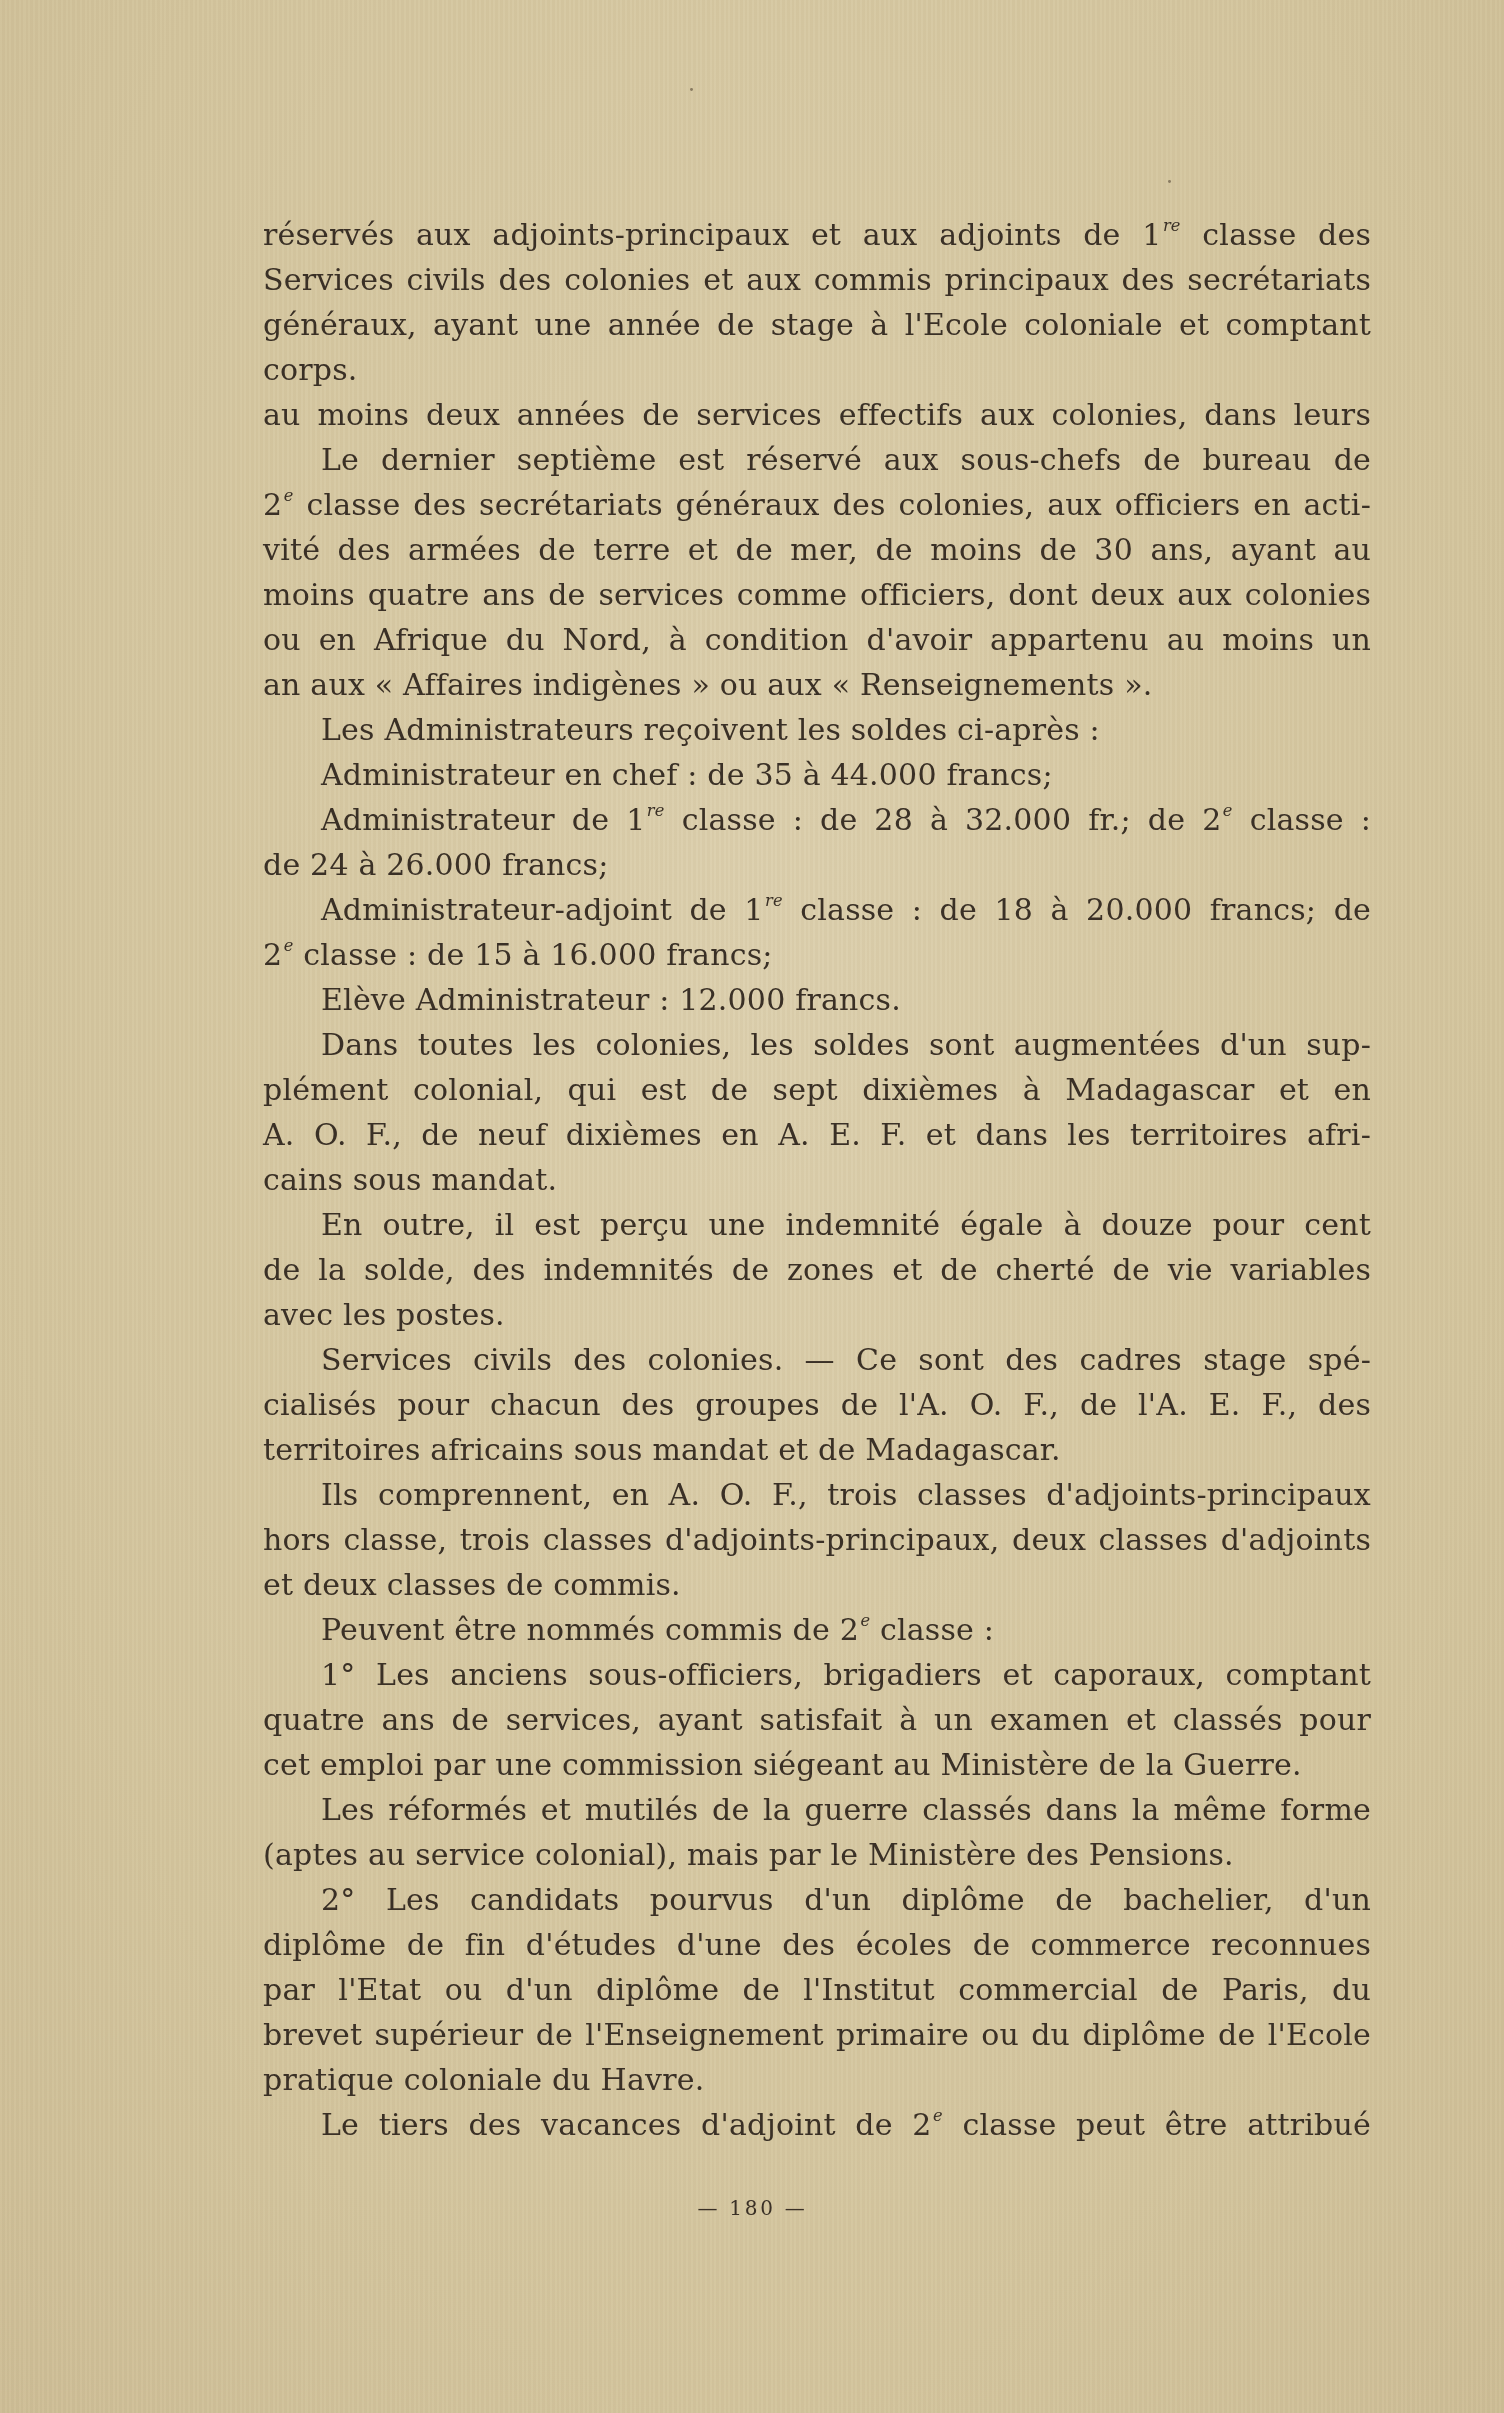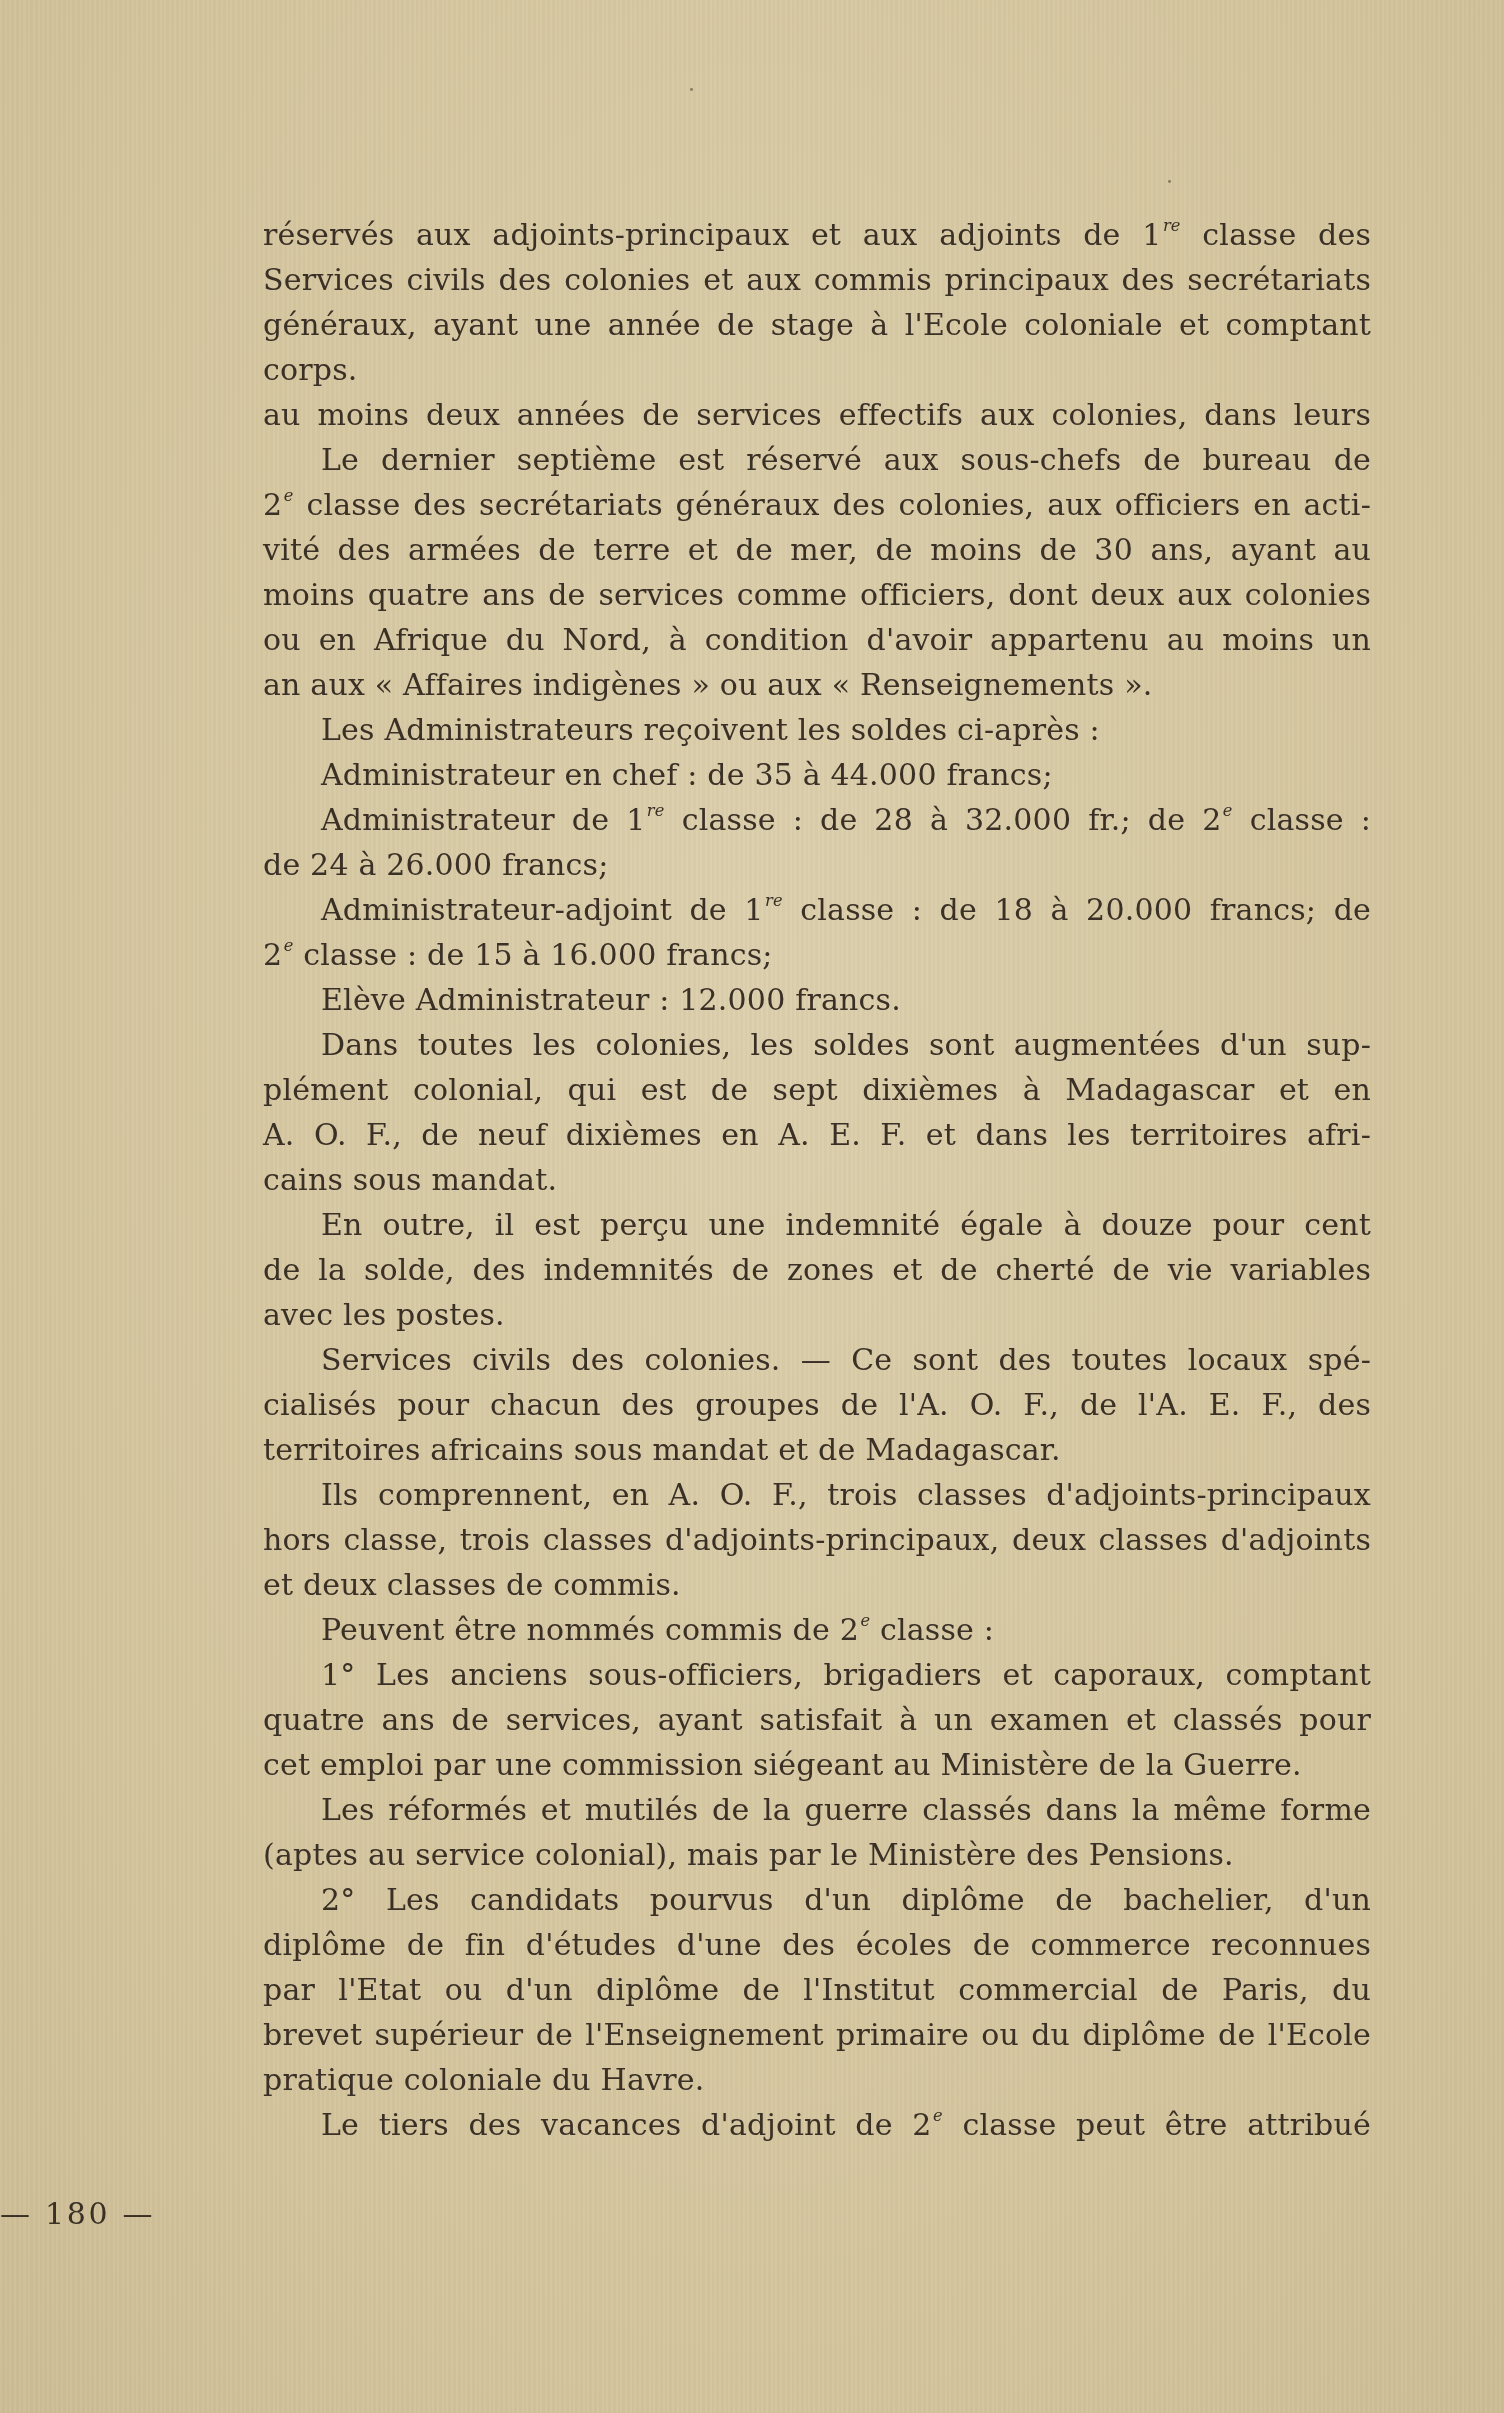--- a/index.html
+++ b/index.html
@@ -47,22 +47,22 @@
     line-height: 0;
     vertical-align: 13.6px;
     margin-left: 1.4px;
     font-style: italic;
   }
   .folio {
     position: absolute;
     left: 0;
     width: 1505px;
     top: 2196px;
-    text-align: left;
-    font-size: 30px;
+    text-align: center;
+    font-size: 20px;
     letter-spacing: 2.7px;
     color: #3a3026;
   }
   .dot {
     position: absolute;
     width: 2.7px;
     height: 2.7px;
     border-radius: 1.4px;
     background: #8a7c62;
   }
@@ -108,21 +108,21 @@
       <span class="line"><span>plément colonial, qui est de sept dixièmes à Madagascar et en</span></span>
       <span class="line"><span>A. O. F., de neuf dixièmes en A. E. F. et dans les territoires afri-</span></span>
       <span class="line last"><span>cains sous mandat.</span></span>
     </div>
     <div id="p9">
       <span class="line indent"><span>En outre, il est perçu une indemnité égale à douze pour cent</span></span>
       <span class="line"><span>de la solde, des indemnités de zones et de cherté de vie variables</span></span>
       <span class="line last"><span>avec les postes.</span></span>
     </div>
     <div id="p10">
-      <span class="line indent"><span class="it">Services civils des colonies.</span><span> — Ce sont des toutes locaux spé-</span></span>
+      <span class="line indent"><span class="it">Services civils des colonies.</span><span> — Ce sont des cadres stage spé-</span></span>
       <span class="line"><span>cialisés pour chacun des groupes de l'A. O. F., de l'A. E. F., des</span></span>
       <span class="line last"><span>territoires africains sous mandat et de Madagascar.</span></span>
     </div>
     <div id="p11">
       <span class="line indent"><span>Ils comprennent, en A. O. F., trois classes d'adjoints-principaux</span></span>
       <span class="line"><span>hors classe, trois classes d'adjoints-principaux, deux classes d'adjoints</span></span>
       <span class="line last"><span>et deux classes de commis.</span></span>
     </div>
     <div id="p12">
       <span class="line indent last"><span>Peuvent être nommés commis de 2</span><sup>e</sup><span> classe :</span></span>

